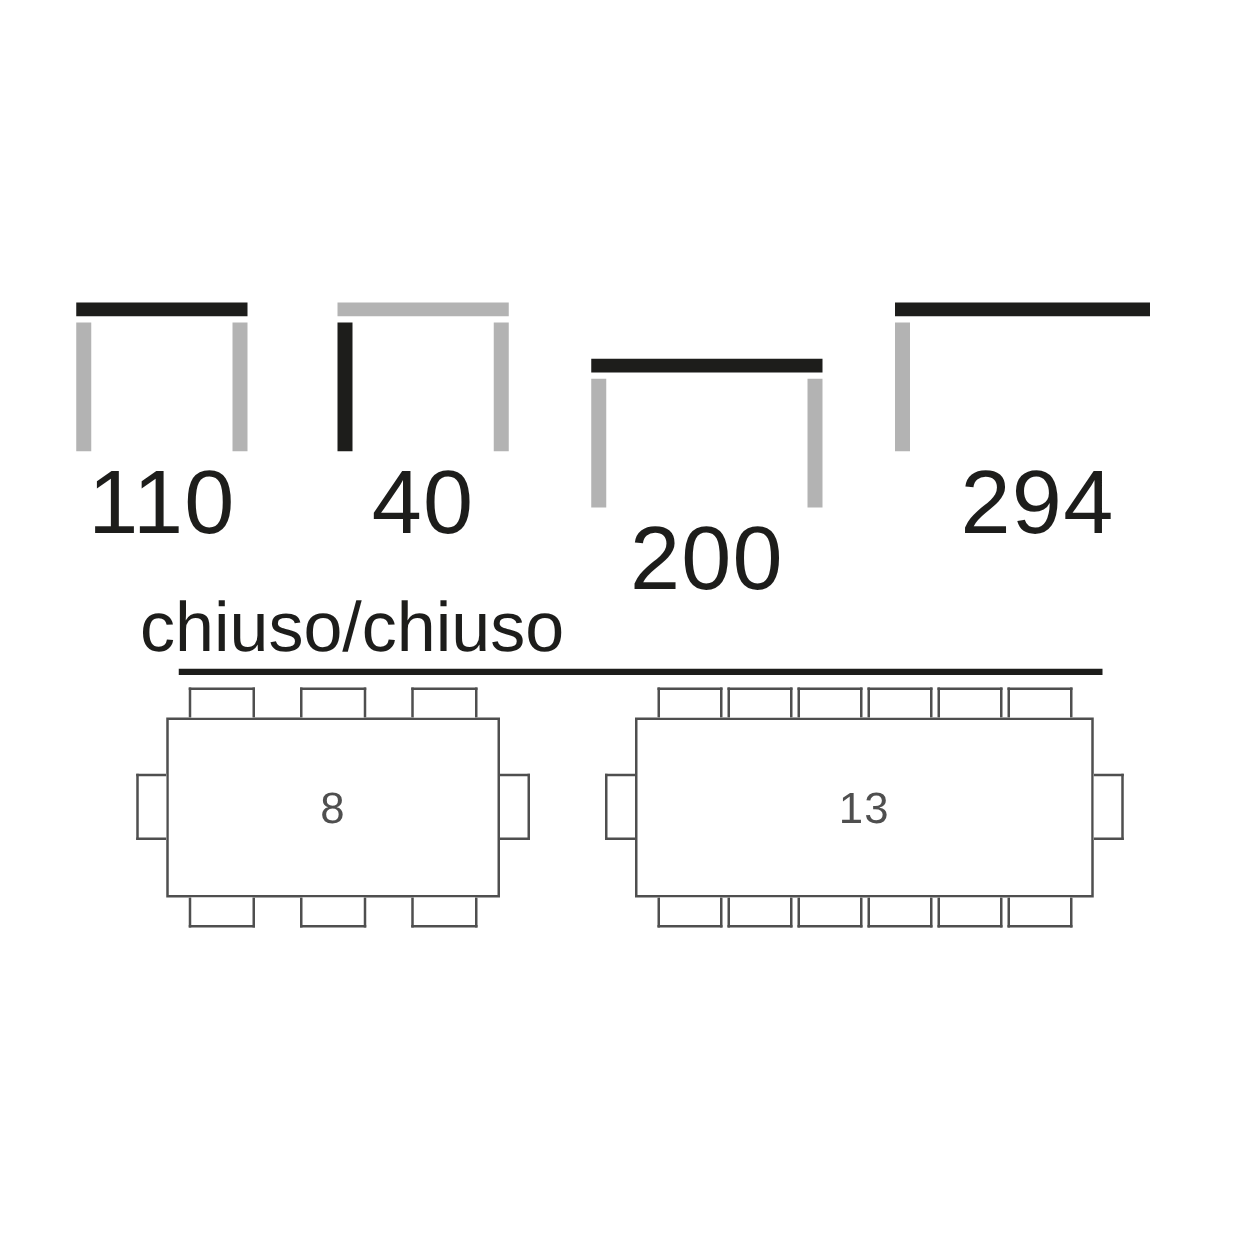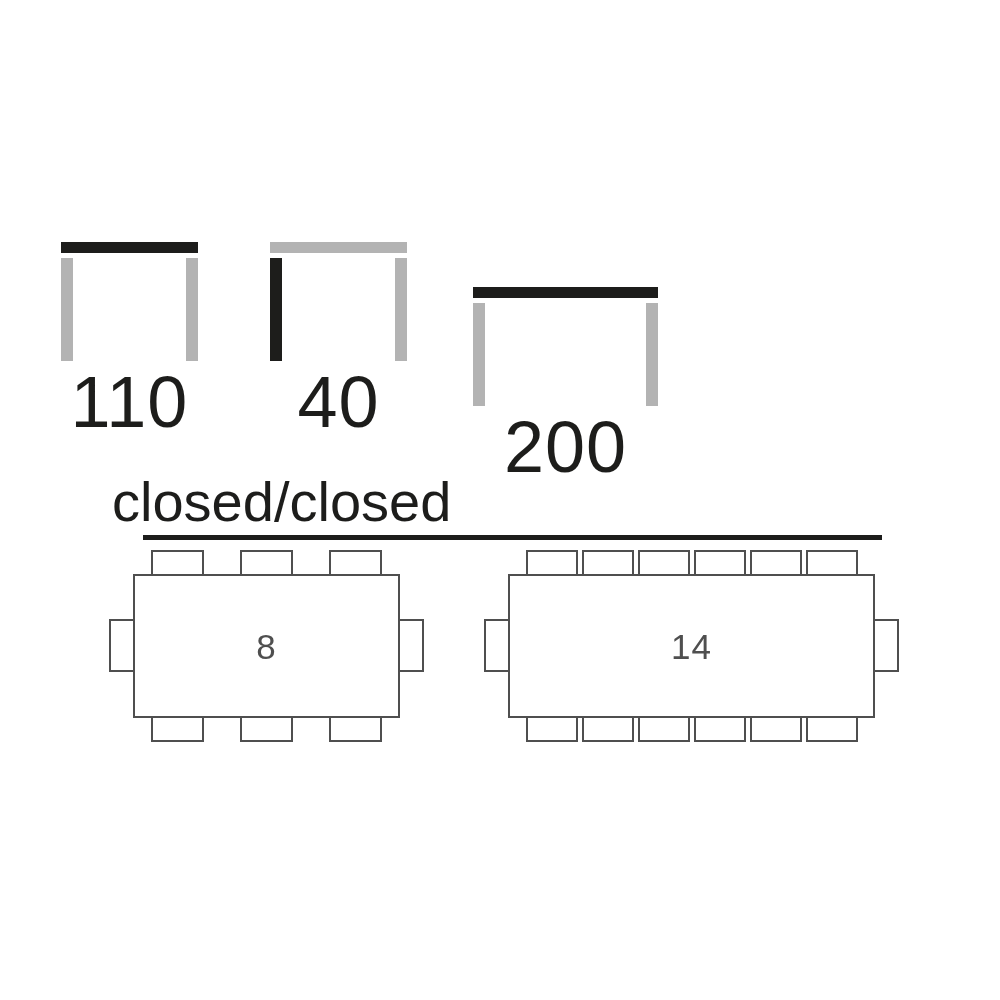--- a/index.html
+++ b/index.html
@@ -140,22 +140,28 @@
     <div class="dim-value">40</div>
   </div>
 
   <div class="sideview" style="left:473px;width:185px;margin-top:45px;" data-highlight="tabletop">
     <div class="tabletop"></div>
     <div class="leg leg-left"></div>
     <div class="leg leg-right"></div>
     <div class="dim-value">200</div>
   </div>
 
-
-  <div class="section-label" style="left:112px;">closed/closed</div>
+  <div class="sideview" style="left:716px;width:228px;" data-highlight="tabletop">
+    <div class="tabletop"></div>
+    <div class="leg leg-left"></div>
+    <div class="leg leg-right"></div>
+    <div class="dim-value">294</div>
+  </div>
+
+  <div class="section-label" style="left:112px;">chiuso/chiuso</div>
   <div class="label-underline"></div>
 
   <div class="topview closed" style="left:133px;width:267px;">
     <div class="chair-row row-top">
       <div class="chair-h"></div>
     <div class="chair-h"></div>
         <div class="chair-h"></div>
       </div>
     <div class="table-rect">
       <span class="seat-count">8</span>
@@ -172,21 +178,21 @@
   <div class="topview open" style="left:508px;width:367px;">
     <div class="chair-row row-top">
       <div class="chair-h"></div>
     <div class="chair-h"></div>
         <div class="chair-h"></div>
         <div class="chair-h"></div>
         <div class="chair-h"></div>
         <div class="chair-h"></div>
       </div>
     <div class="table-rect">
-      <span class="seat-count">14</span>
+      <span class="seat-count">13</span>
     </div>
     <div class="chair-row row-bottom">
       <div class="chair-h"></div>
     <div class="chair-h"></div>
         <div class="chair-h"></div>
         <div class="chair-h"></div>
         <div class="chair-h"></div>
         <div class="chair-h"></div>
       </div>
     <div class="chair-v left"></div>

